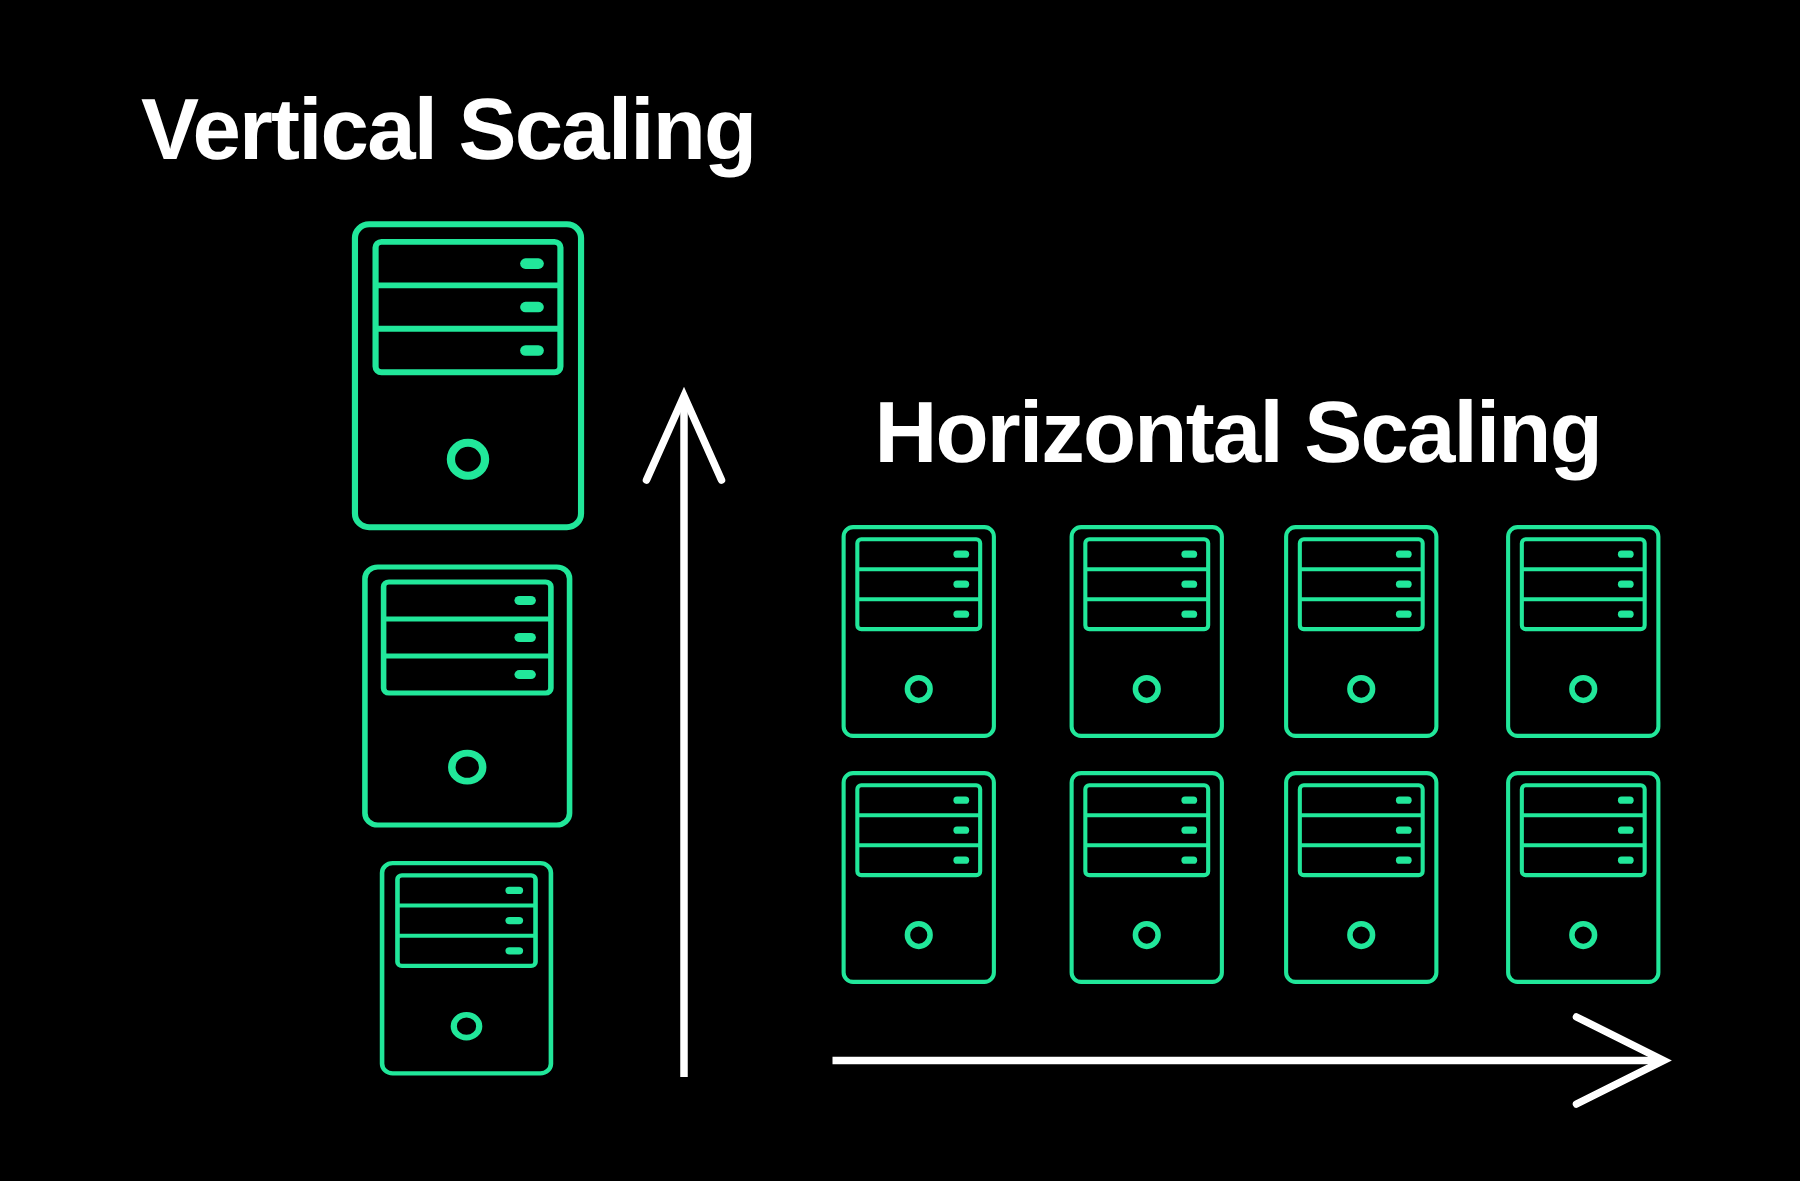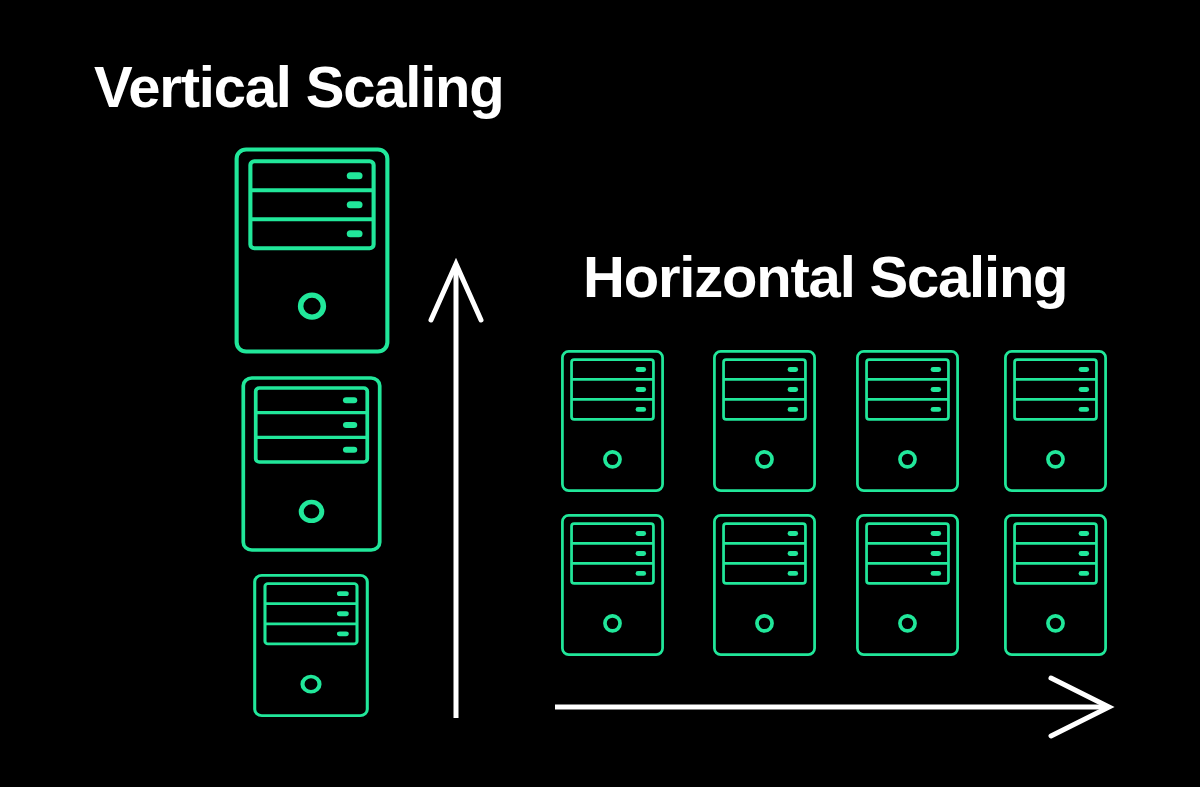--- a/index.html
+++ b/index.html
@@ -27,21 +27,21 @@
     letter-spacing: -1.2px;
     white-space: nowrap;
     line-height: 1;
   }
   #title-vertical {
     left: 94px;
     top: 58px;
   }
   #title-horizontal {
     left: 583px;
-    top: 248px;
+    top: 260px;
   }
   .server {
     position: absolute;
   }
   .server svg {
     display: block;
     width: 100%;
     height: 100%;
     overflow: visible;
   }

